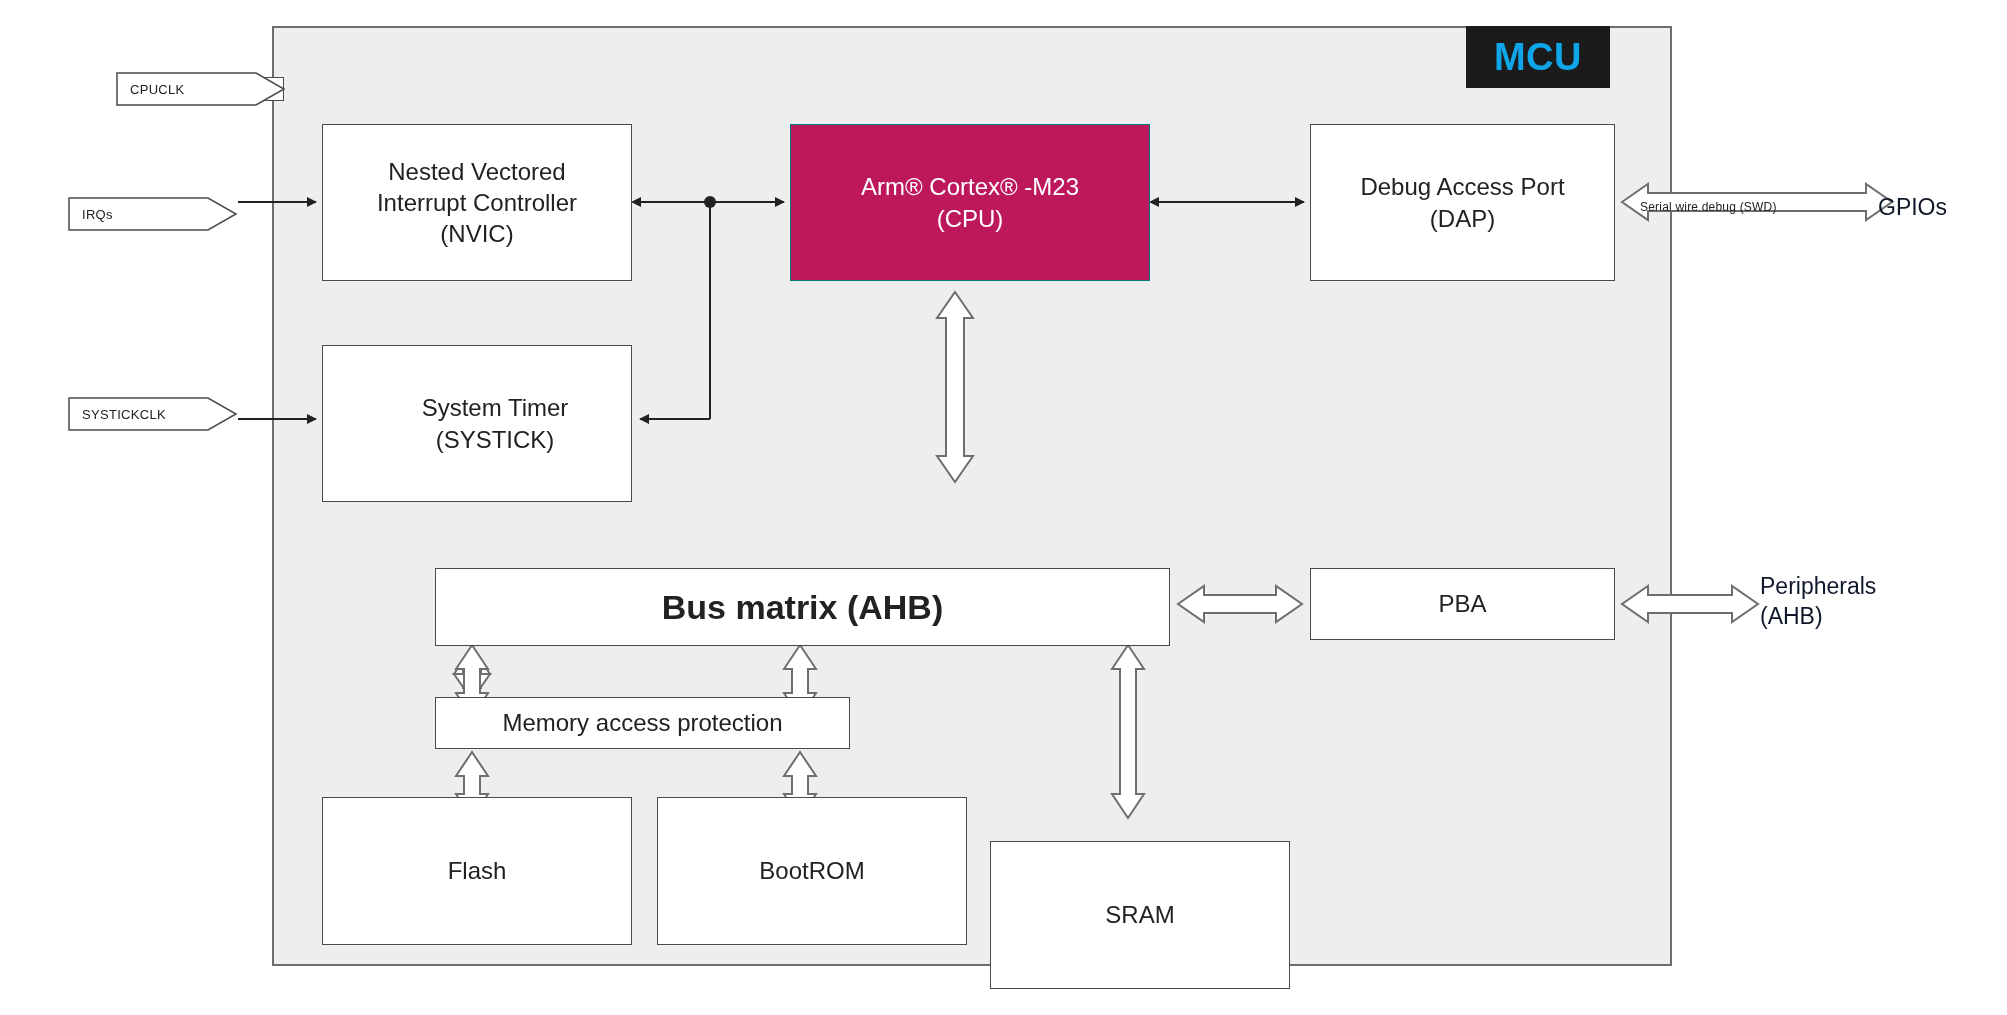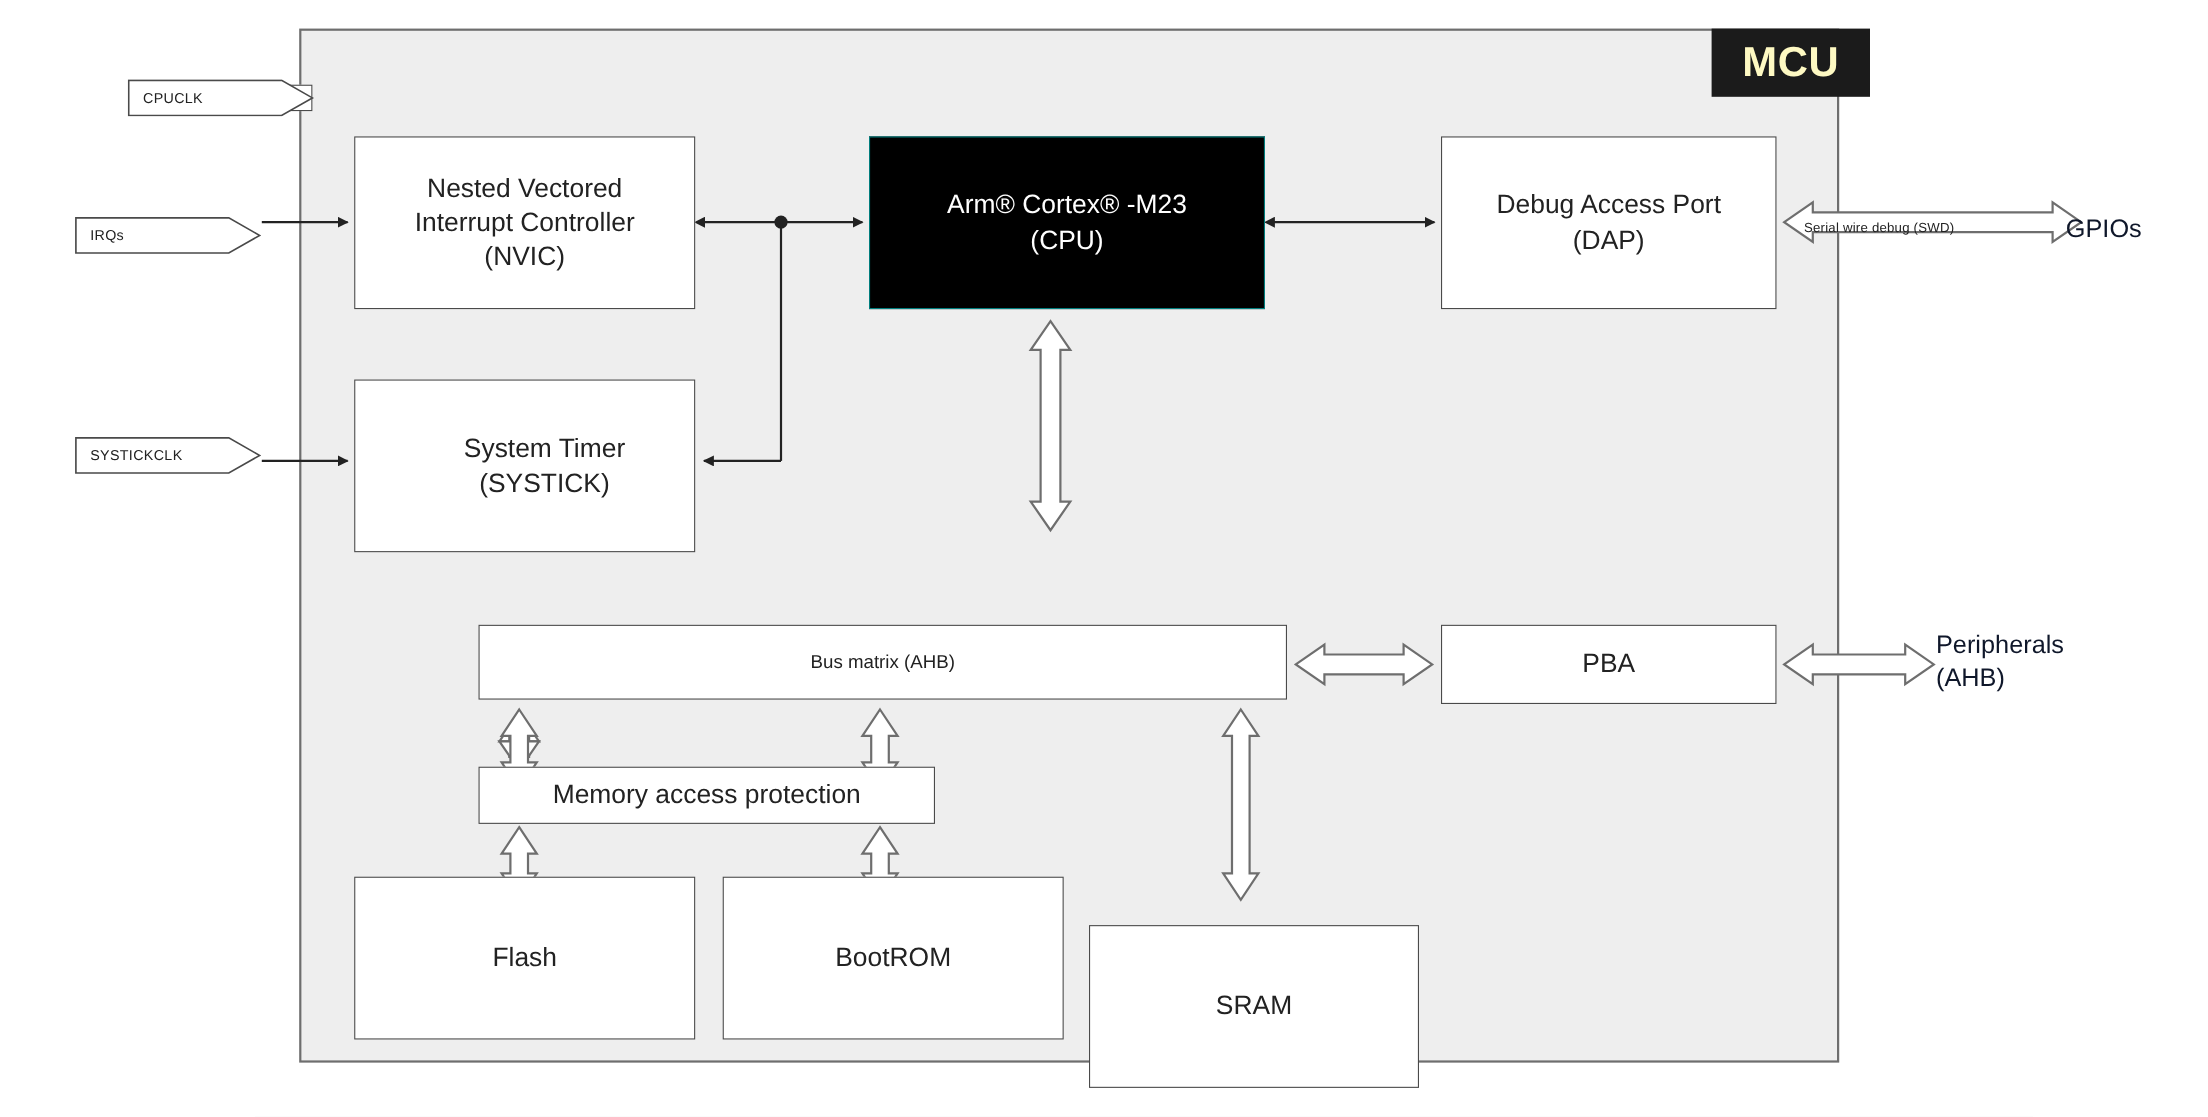--- a/index.html
+++ b/index.html
@@ -23,24 +23,24 @@
   .abs { position: absolute; box-sizing: border-box; }
 
   
   #mcu-boundary {
     left: 272px; top: 26px;
     width: 1400px; height: 940px;
     background: #eeeeee;
     border: 2px solid #6e6e6e;
   }
   #mcu-label {
-    left: 1556px; top: 26px;
+    left: 1466px; top: 26px;
     width: 144px; height: 62px;
     background: #1b1b1b;
-    color: #fef9c3;
+    color: #0ea5e9;
     font-size: 38px;
     font-weight: bold;
     letter-spacing: 0.5px;
     display: flex;
     align-items: center;
     justify-content: center;
   }
 
   
   .block {
@@ -49,32 +49,32 @@
     display: flex;
     align-items: center;
     justify-content: center;
     text-align: center;
     color: #222222;
     font-size: 24px;
     line-height: 1.3;
     padding: 4px;
   }
   .block.teal {
-    background: #000000;
+    background: #be185d;
     border: 1px solid #007d7d;
     color: #ffffff;
   }
   .block .sub { display: block; }
 
   
   #block-nvic   { left: 322px;  top: 124px; width: 310px; height: 157px; }
   #block-cpu    { left: 790px;  top: 124px; width: 360px; height: 157px; }
   #block-dap    { left: 1310px; top: 124px; width: 305px; height: 157px; }
   #block-systick{ left: 322px;  top: 345px; width: 310px; height: 157px; padding-left: 40px; }
-  #block-busmatrix { left: 435px; top: 568px; width: 735px; height: 68px; font-size: 17px; }
+  #block-busmatrix { left: 435px; top: 568px; width: 735px; height: 78px; font-size: 34px; font-weight: bold; }
   #block-pba    { left: 1310px; top: 568px; width: 305px; height: 72px; }
   #block-map    { left: 435px;  top: 697px; width: 415px; height: 52px; font-size: 24px; }
   #block-flash  { left: 322px;  top: 797px; width: 310px; height: 148px; }
   #block-bootrom{ left: 657px;  top: 797px; width: 310px; height: 148px; }
   #block-sram   { left: 990px;  top: 797px; width: 300px; height: 148px; margin-top: 44px; }
 
   
   .pennant {
     display: flex;
     align-items: center;

